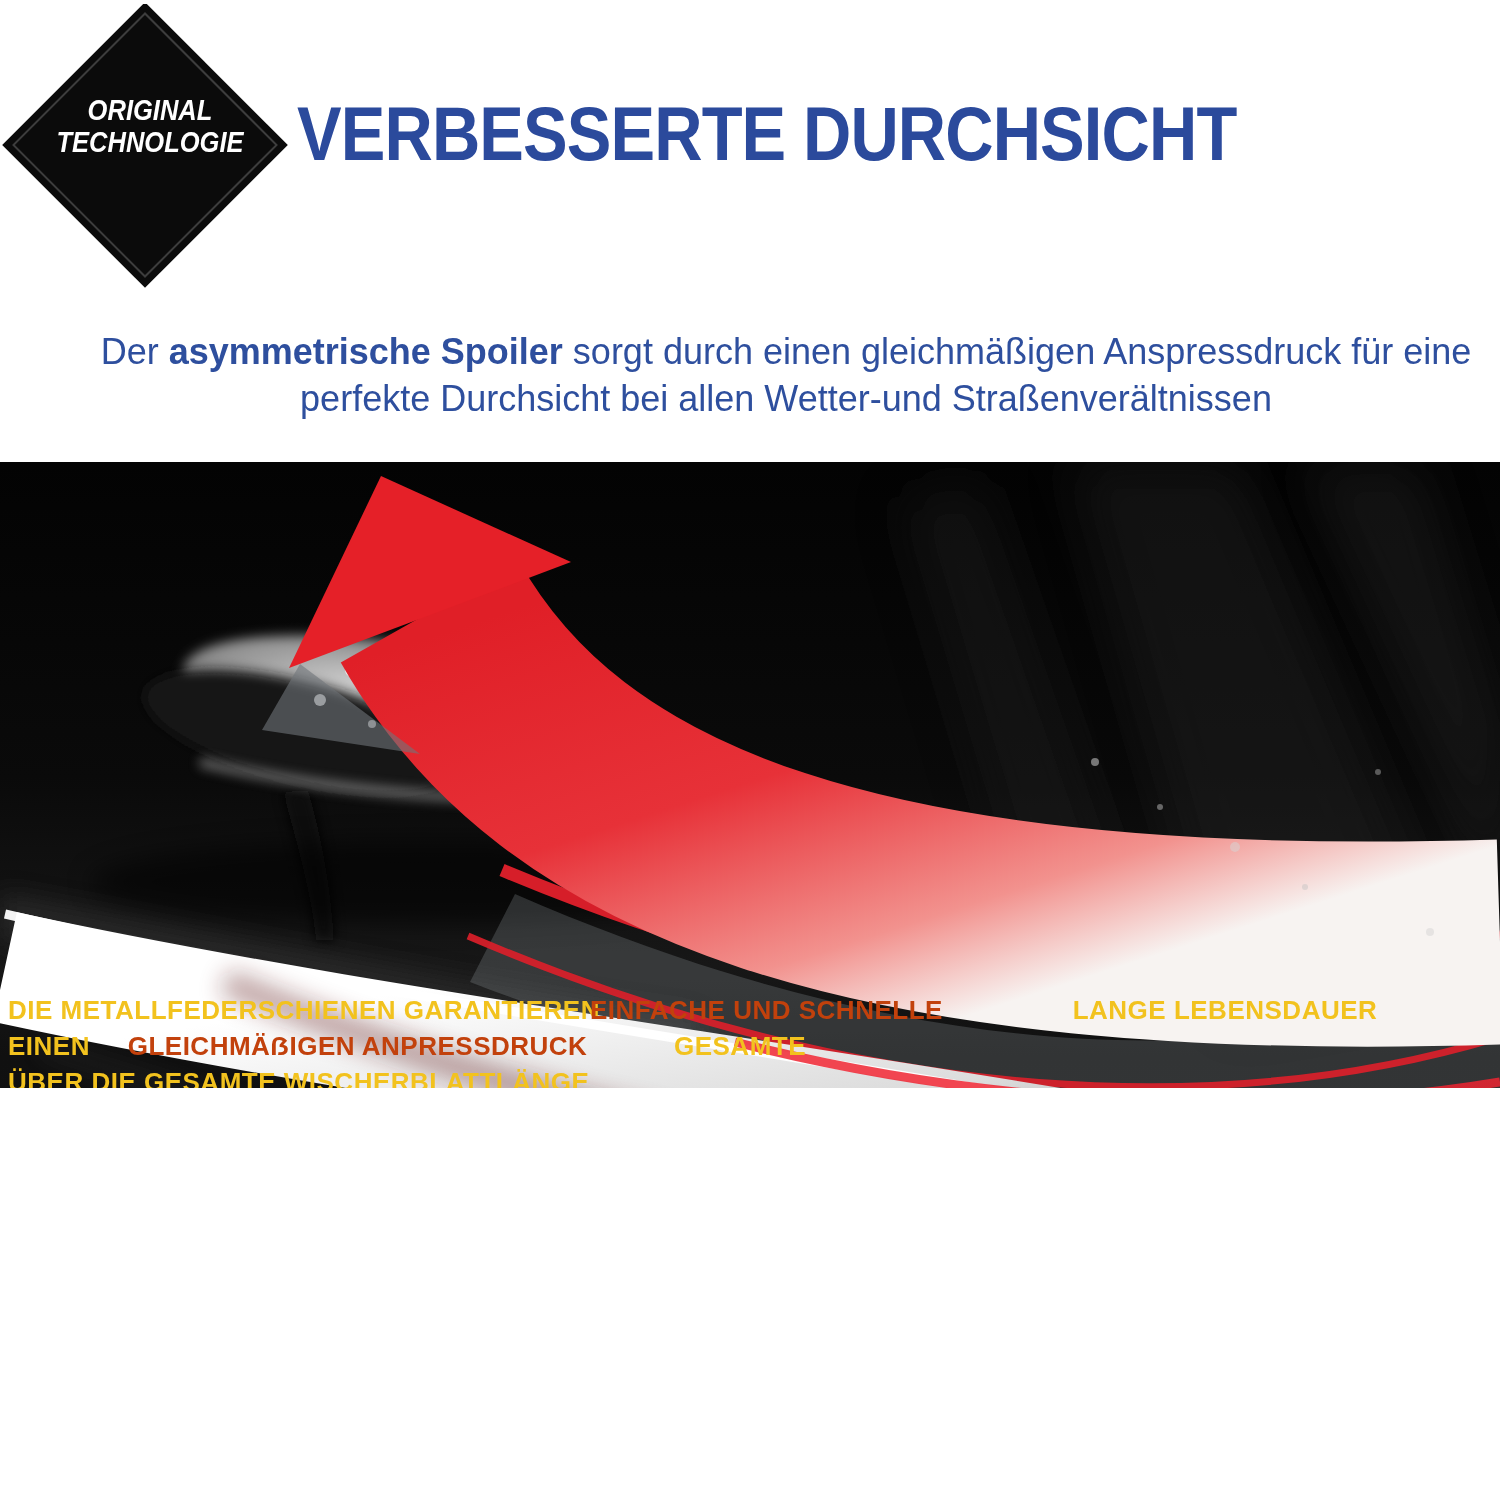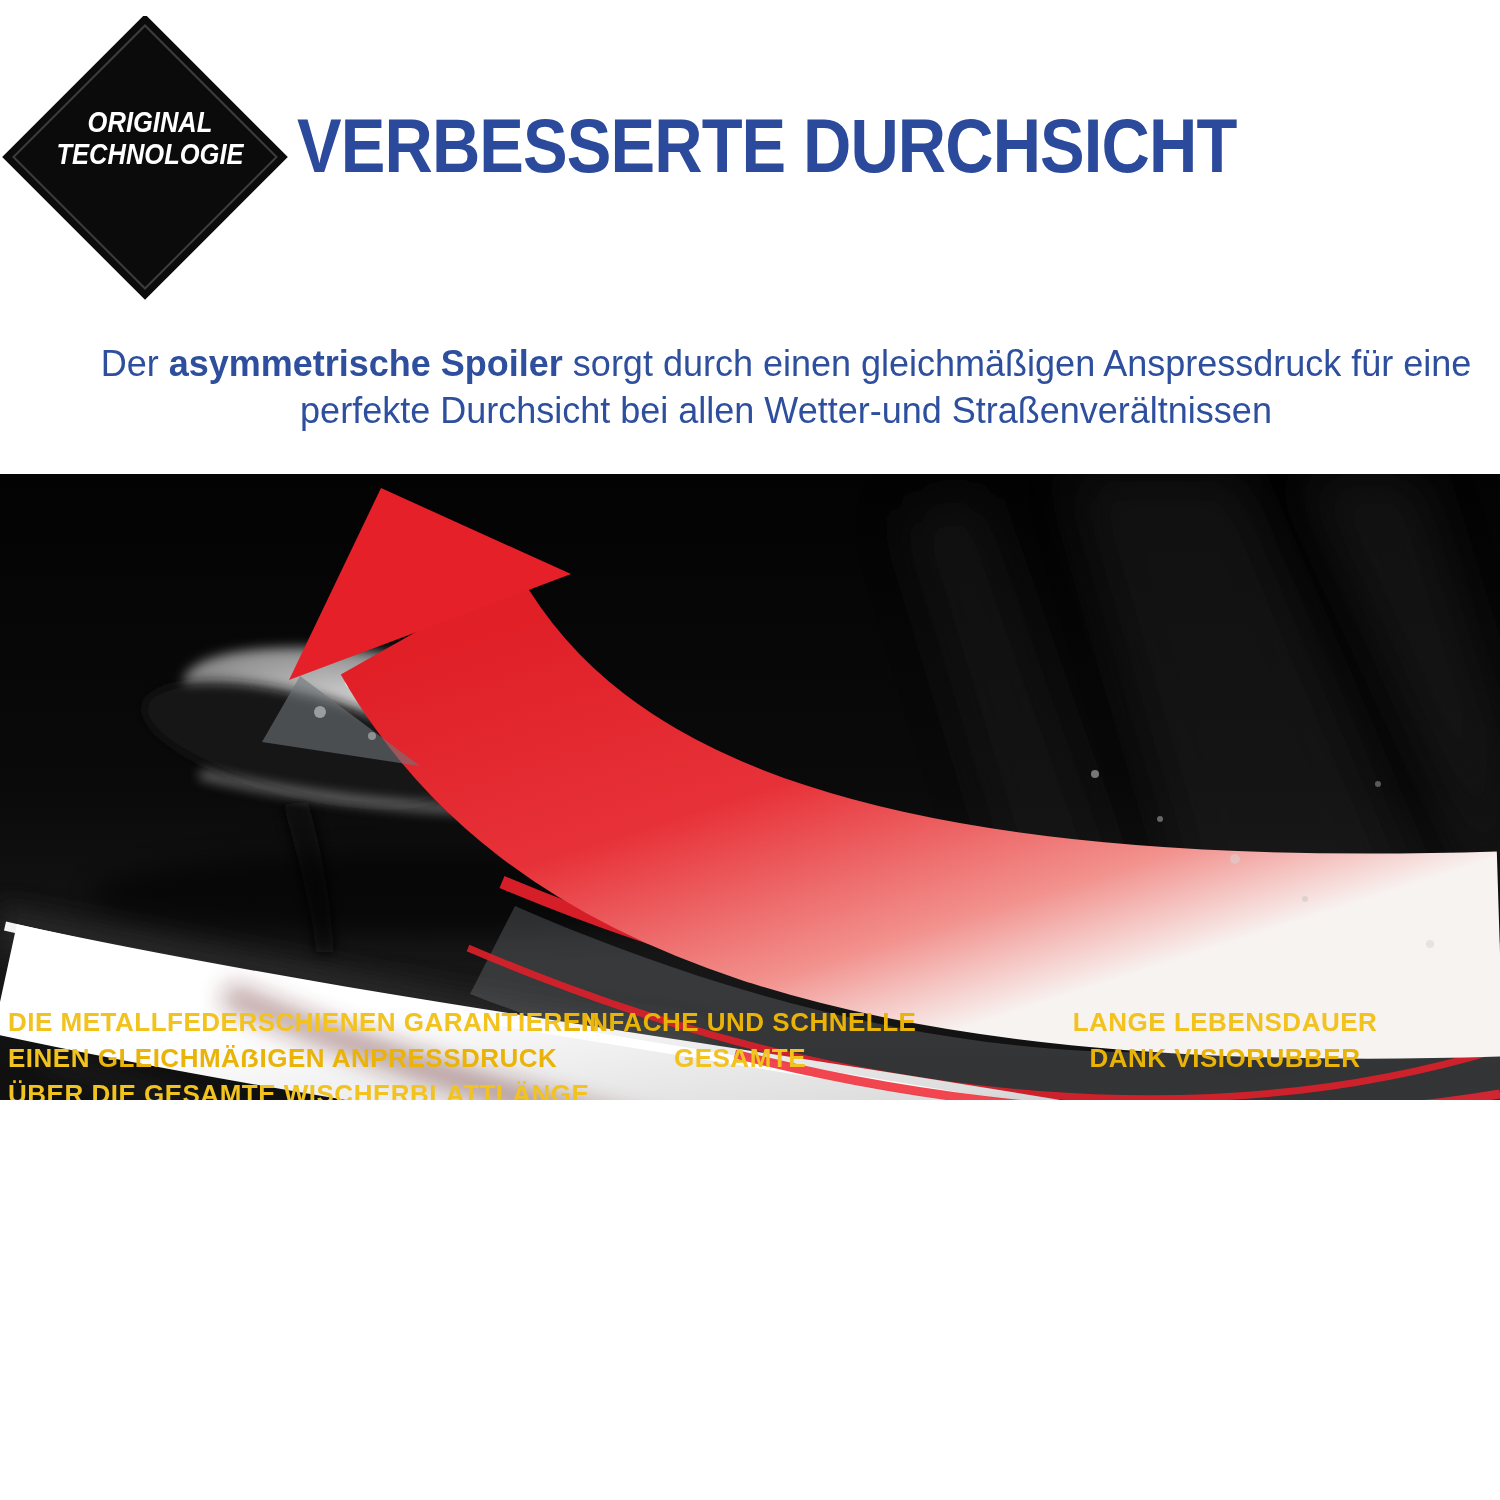--- a/index.html
+++ b/index.html
@@ -1,17 +1,17 @@
 <!DOCTYPE html>
 <html><head>
 <meta charset="utf-8">
 <style>
   html,body{margin:0;padding:0;background:#ffffff;}
   .page{
-    position:relative;width:1500px;height:1084px;margin:16px auto;
+    position:relative;width:1500px;height:1084px;margin:4px auto;
     background:#ffffff;overflow:hidden;
     font-family:"Liberation Sans", sans-serif;
   }
   
   .badge-diamond{
     position:absolute;left:44px;top:40px;width:202px;height:202px;
     background:#0b0b0b;transform:rotate(45deg);
   }
   .badge-diamond::after{
     content:'';position:absolute;left:7px;top:7px;right:7px;bottom:7px;
@@ -44,21 +44,21 @@
   
   .feature{
     position:absolute;text-align:center;font-weight:bold;
     font-size:26px;line-height:36px;letter-spacing:0.5px;
   }
   .feature div{white-space:nowrap;}
   .f1{left:8px;top:530px;width:524px;}
   .f2{left:560px;top:530px;width:360px;}
   .f3{left:1035px;top:530px;width:380px;text-align:center;}
   .yel{color:#f2c21e;}
-  .red{color:#eab308;}
+  .red{color:#c2410c;padding-left:30px;}
   
   .thumb{
     position:absolute;top:655px;height:189px;background:#ffffff;
     border:4px solid #d42230;box-sizing:border-box;
   }
   .thumb svg{display:block;width:100%;height:100%;}
   .t1{left:78px;width:374px;}
   .t2{left:571px;width:374px;}
   .t3{left:1065px;width:375px;}
   
@@ -189,21 +189,20 @@
       <div class="yel">DIE METALLFEDERSCHIENEN GARANTIEREN</div>
       <div><span class="yel">EINEN</span> <span class="red">GLEICHMÄẞIGEN ANPRESSDRUCK</span></div>
       <div class="yel">ÜBER DIE GESAMTE WISCHERBLATTLÄNGE</div>
     </div>
     <div class="feature f2">
       <div class="red">EINFACHE UND SCHNELLE</div>
       <div class="yel">GESAMTE</div>
     </div>
     <div class="feature f3">
       <div class="yel">LANGE LEBENSDAUER</div>
-      <div class="red">DANK VISIORUBBER</div>
     </div>
 
     <div class="thumb t1">
       <svg viewBox="0 0 374 189">
         <rect width="374" height="189" fill="#ffffff"></rect>
         <g fill="none" stroke-linecap="round">
           <path d="M45,100 C70,30 150,12 225,48 C290,80 330,120 344,152" stroke="#2f2f2f" stroke-width="7"></path>
           <path d="M40,112 C68,42 152,24 222,60 C285,92 322,130 338,160" stroke="#8c8c8c" stroke-width="3.5"></path>
           <path d="M62,34 C38,100 80,150 170,166 C210,172 240,170 252,166" stroke="#3d3d3d" stroke-width="6"></path>
           <path d="M74,30 C50,96 92,142 176,156 C214,162 242,160 254,156" stroke="#9a9a9a" stroke-width="3"></path>

